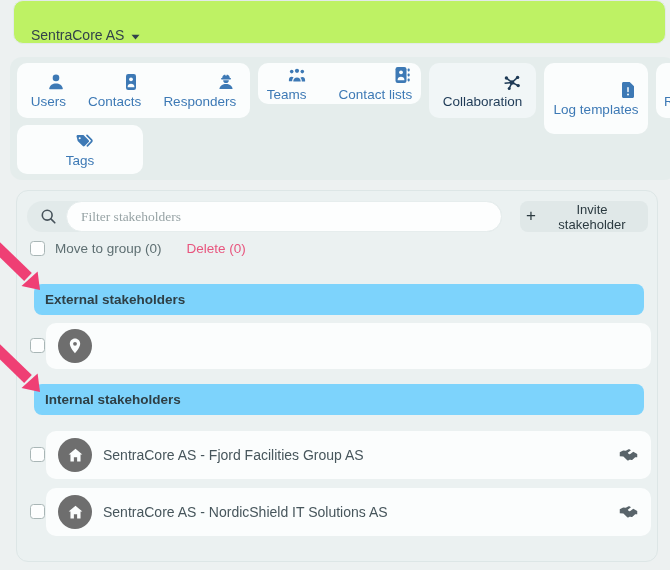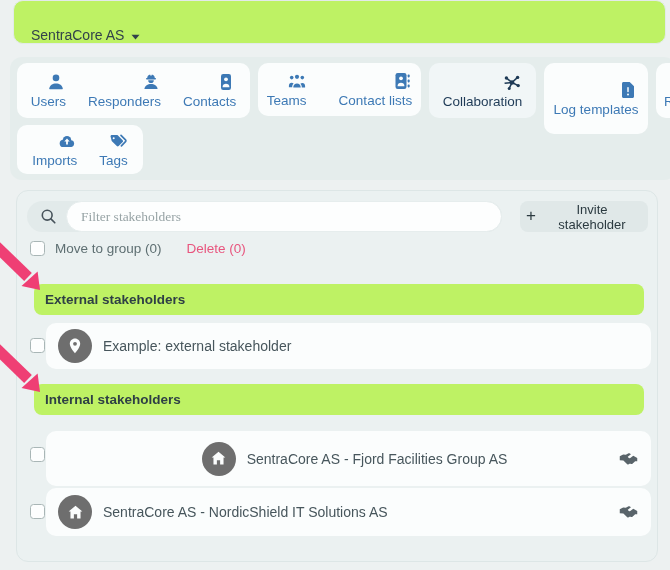--- a/index.html
+++ b/index.html
@@ -9,21 +9,21 @@
   
   .topbar{position:absolute;left:13px;top:0;width:653px;height:44px;background:#bef264;
           border:1px solid #e3eaea;border-radius:10px;box-sizing:border-box;display:flex;align-items:flex-end;}
   .workspace-btn{display:flex;align-items:center;gap:7px;margin-left:17px;color:#32424a;
           font-size:14px;font-weight:500;cursor:pointer;}
 
   
   .toolbar-wrap{position:absolute;left:10px;top:57px;width:666px;height:123px;background:#e5edec;border-radius:12px;}
   .tab-group{position:absolute;background:#fbfdfd;border-radius:10px;display:flex;align-items:center;justify-content:center;}
   .tg1{left:7px;top:6px;width:233px;height:55px;gap:22px;}
-  .tg2{left:248px;top:6px;width:163px;height:53px;gap:32px;}
+  .tg2{left:248px;top:6px;width:163px;height:41px;gap:32px;}
   .tg3{left:419px;top:6px;width:107px;height:55px;background:#f1f6f7;}
   .tg4{left:534px;top:6px;width:104px;height:71px;}
   .tg5{left:646px;top:6px;width:60px;height:55px;justify-content:flex-start;padding-left:8px;box-sizing:border-box;}
   .tg6{left:7px;top:68px;width:126px;height:49px;gap:22px;}
   .tab{display:flex;flex-direction:column;align-items:flex-end;gap:2px;color:#3d79b5;font-size:13.5px;cursor:pointer;}
   .tab.active{color:#1e3a56;}
   .tab .icon-slot{height:20px;display:flex;align-items:flex-end;}
   .tab svg{display:block;}
 
   
@@ -40,28 +40,28 @@
          font-family:"Liberation Sans",sans-serif;}
   .invite-btn .plus{font-size:17px;color:#2b3a40;line-height:1;margin-top:-2px;}
   .invite-btn .lbl{font-size:13px;color:#2b3a40;}
 
   .bulk-row{position:absolute;left:13px;top:50px;display:flex;align-items:center;gap:10px;font-size:13.5px;}
   .checkbox{width:15px;height:15px;background:#fdfefe;border:1.5px solid #a9b6b6;border-radius:3.5px;
          box-sizing:border-box;cursor:pointer;flex:none;}
   .bulk-move{color:#5e6f72;cursor:pointer;}
   .bulk-delete{color:#e8557e;cursor:pointer;margin-left:15px;}
 
-  .group-header{position:absolute;left:17px;width:610px;height:31px;background:#bef264;border-radius:8px;
+  .group-header{position:absolute;left:17px;width:610px;height:31px;background:#7dd3fc;border-radius:8px;
          display:flex;align-items:center;padding-left:11px;box-sizing:border-box;
          font-size:13.5px;font-weight:700;color:#2e3f45;}
   .gh-ext{top:93px;} .gh-int{top:193px;}
 
   .stake-card{position:absolute;left:29px;width:605px;background:#fbfdfd;border-radius:10px;
          display:flex;align-items:center;cursor:pointer;}
-  .card-1{top:132px;height:46px;} .card-2{top:240px;height:55px;justify-content:center;} .card-3{top:297px;height:48px;}
+  .card-1{top:132px;height:46px;} .card-2{top:240px;height:48px;} .card-3{top:297px;height:48px;}
   .row-check{position:absolute;left:13px;}
   .rc-1{top:147px;} .rc-2{top:256px;} .rc-3{top:313px;}
   .avatar{width:34px;height:34px;border-radius:50%;background:#6e6e6e;margin-left:12px;flex:none;
          display:flex;align-items:center;justify-content:center;}
   .stake-name{margin-left:11px;font-size:14px;color:#47565c;}
   .partner{position:absolute;right:13px;top:50%;transform:translateY(-50%);display:flex;}
 
   .annot{position:absolute;pointer-events:none;z-index:50;}
 </style>
 </head>
@@ -88,37 +88,37 @@
           <svg width="20" height="20" viewBox="0 0 20 20" fill="currentColor">
               <circle cx="10" cy="5.9" r="3.3"></circle>
               <path d="M3.2 16.6c.5-3.3 3.4-5.2 6.8-5.2s6.3 1.9 6.8 5.2c.05.35-.2.65-.55.65H3.75c-.35 0-.6-.3-.55-.65z"></path>
             </svg>
         </span>
         <span class="lbl">Users</span>
       </div>
       <div class="tab">
         <span class="icon-slot">
           <svg width="20" height="20" viewBox="0 0 20 20" fill="currentColor">
+              <rect x="5" y="2" width="10" height="16" rx="2.2"></rect>
+              <circle cx="10" cy="7.3" r="1.9" fill="#fbfdfd"></circle>
+              <path d="M6.6 14.7c0-1.9 1.5-3 3.4-3s3.4 1.1 3.4 3v.5H6.6z" fill="#fbfdfd"></path>
+            </svg>
+        </span>
+        <span class="lbl">Contacts</span>
+      </div>
+      <div class="tab">
+        <span class="icon-slot">
+          <svg width="20" height="20" viewBox="0 0 20 20" fill="currentColor">
               <path d="M6.2 6.1a3.8 3.8 0 0 1 3-3.6v1h1.6v-1a3.8 3.8 0 0 1 3 3.6z"></path>
               <rect x="5" y="6.1" width="10" height="1.5" rx=".75"></rect>
               <path d="M7.2 8.3h5.6a2.8 2.8 0 0 1-5.6 0z"></path>
               <path d="M3.4 16.9c.5-3 3.2-4.8 6.6-4.8s6.1 1.8 6.6 4.8z"></path>
             </svg>
         </span>
         <span class="lbl">Responders</span>
-      </div>
-      <div class="tab">
-        <span class="icon-slot">
-          <svg width="20" height="20" viewBox="0 0 20 20" fill="currentColor">
-              <rect x="5" y="2" width="10" height="16" rx="2.2"></rect>
-              <circle cx="10" cy="7.3" r="1.9" fill="#fbfdfd"></circle>
-              <path d="M6.6 14.7c0-1.9 1.5-3 3.4-3s3.4 1.1 3.4 3v.5H6.6z" fill="#fbfdfd"></path>
-            </svg>
-        </span>
-        <span class="lbl">Contacts</span>
       </div>
     </div>
 
     <div class="tab-group tg2">
       <div class="tab">
         <span class="icon-slot">
           <svg width="20" height="20" viewBox="0 0 20 20" fill="currentColor">
               <circle cx="4.7" cy="6.6" r="1.8"></circle>
               <circle cx="10" cy="5.8" r="2.1"></circle>
               <circle cx="15.3" cy="6.6" r="1.8"></circle>
@@ -183,32 +183,20 @@
       <div class="tab">
         <span class="icon-slot"></span>
         <span class="lbl">R</span>
       </div>
     </div>
 
     <div class="tab-group tg6">
       <div class="tab">
         <span class="icon-slot">
           <svg width="20" height="20" viewBox="0 0 20 20" fill="currentColor">
-              <circle cx="6.3" cy="12.4" r="3.6"></circle>
-              <circle cx="13.7" cy="12.6" r="3.4"></circle>
-              <circle cx="10" cy="9.4" r="4.3"></circle>
-              <rect x="5.5" y="11.5" width="9" height="4.5"></rect>
-              <path d="M10 7.4l2.7 3.1h-1.8v3h-1.8v-3H7.3z" fill="#fbfdfd"></path>
-            </svg>
-        </span>
-        <span class="lbl">Imports</span>
-      </div>
-      <div class="tab">
-        <span class="icon-slot">
-          <svg width="20" height="20" viewBox="0 0 20 20" fill="currentColor">
               <path d="M2.5 5.2c0-.7.6-1.3 1.3-1.3h5c.35 0 .7.14.95.4l4.9 4.9c.5.5.5 1.35 0 1.85l-4 4c-.5.5-1.35.5-1.85 0l-4.9-4.9a1.3 1.3 0 0 1-.4-.95z"></path>
               <circle cx="5.7" cy="7.2" r="1" fill="#fbfdfd"></circle>
               <path d="M13 4.4l4.5 4.5c.5.5.5 1.3 0 1.8l-4.1 4.1" fill="none" stroke="currentColor" stroke-width="1.7" stroke-linecap="round"></path>
             </svg>
         </span>
         <span class="lbl">Tags</span>
       </div>
     </div>
   </div>
 
@@ -238,21 +226,20 @@
     </div>
 
     <span class="checkbox row-check rc-1"></span>
     <div class="stake-card card-1">
       <span class="avatar">
         <svg width="20" height="20" viewBox="0 0 20 20">
             <path fill="#fbfdfd" d="M10 2.6c-2.9 0-5.2 2.3-5.2 5.2 0 3.9 5.2 9.4 5.2 9.4s5.2-5.5 5.2-9.4c0-2.9-2.3-5.2-5.2-5.2z"></path>
             <circle cx="10" cy="7.8" r="1.9" fill="#6e6e6e"></circle>
           </svg>
       </span>
-      <span class="stake-name">Example: external stakeholder</span>
     </div>
 
     <div class="group-header gh-int">
       <span>Internal stakeholders</span>
     </div>
 
     <span class="checkbox row-check rc-2"></span>
     <div class="stake-card card-2">
       <span class="avatar">
         <svg width="19" height="19" viewBox="0 0 20 20">

